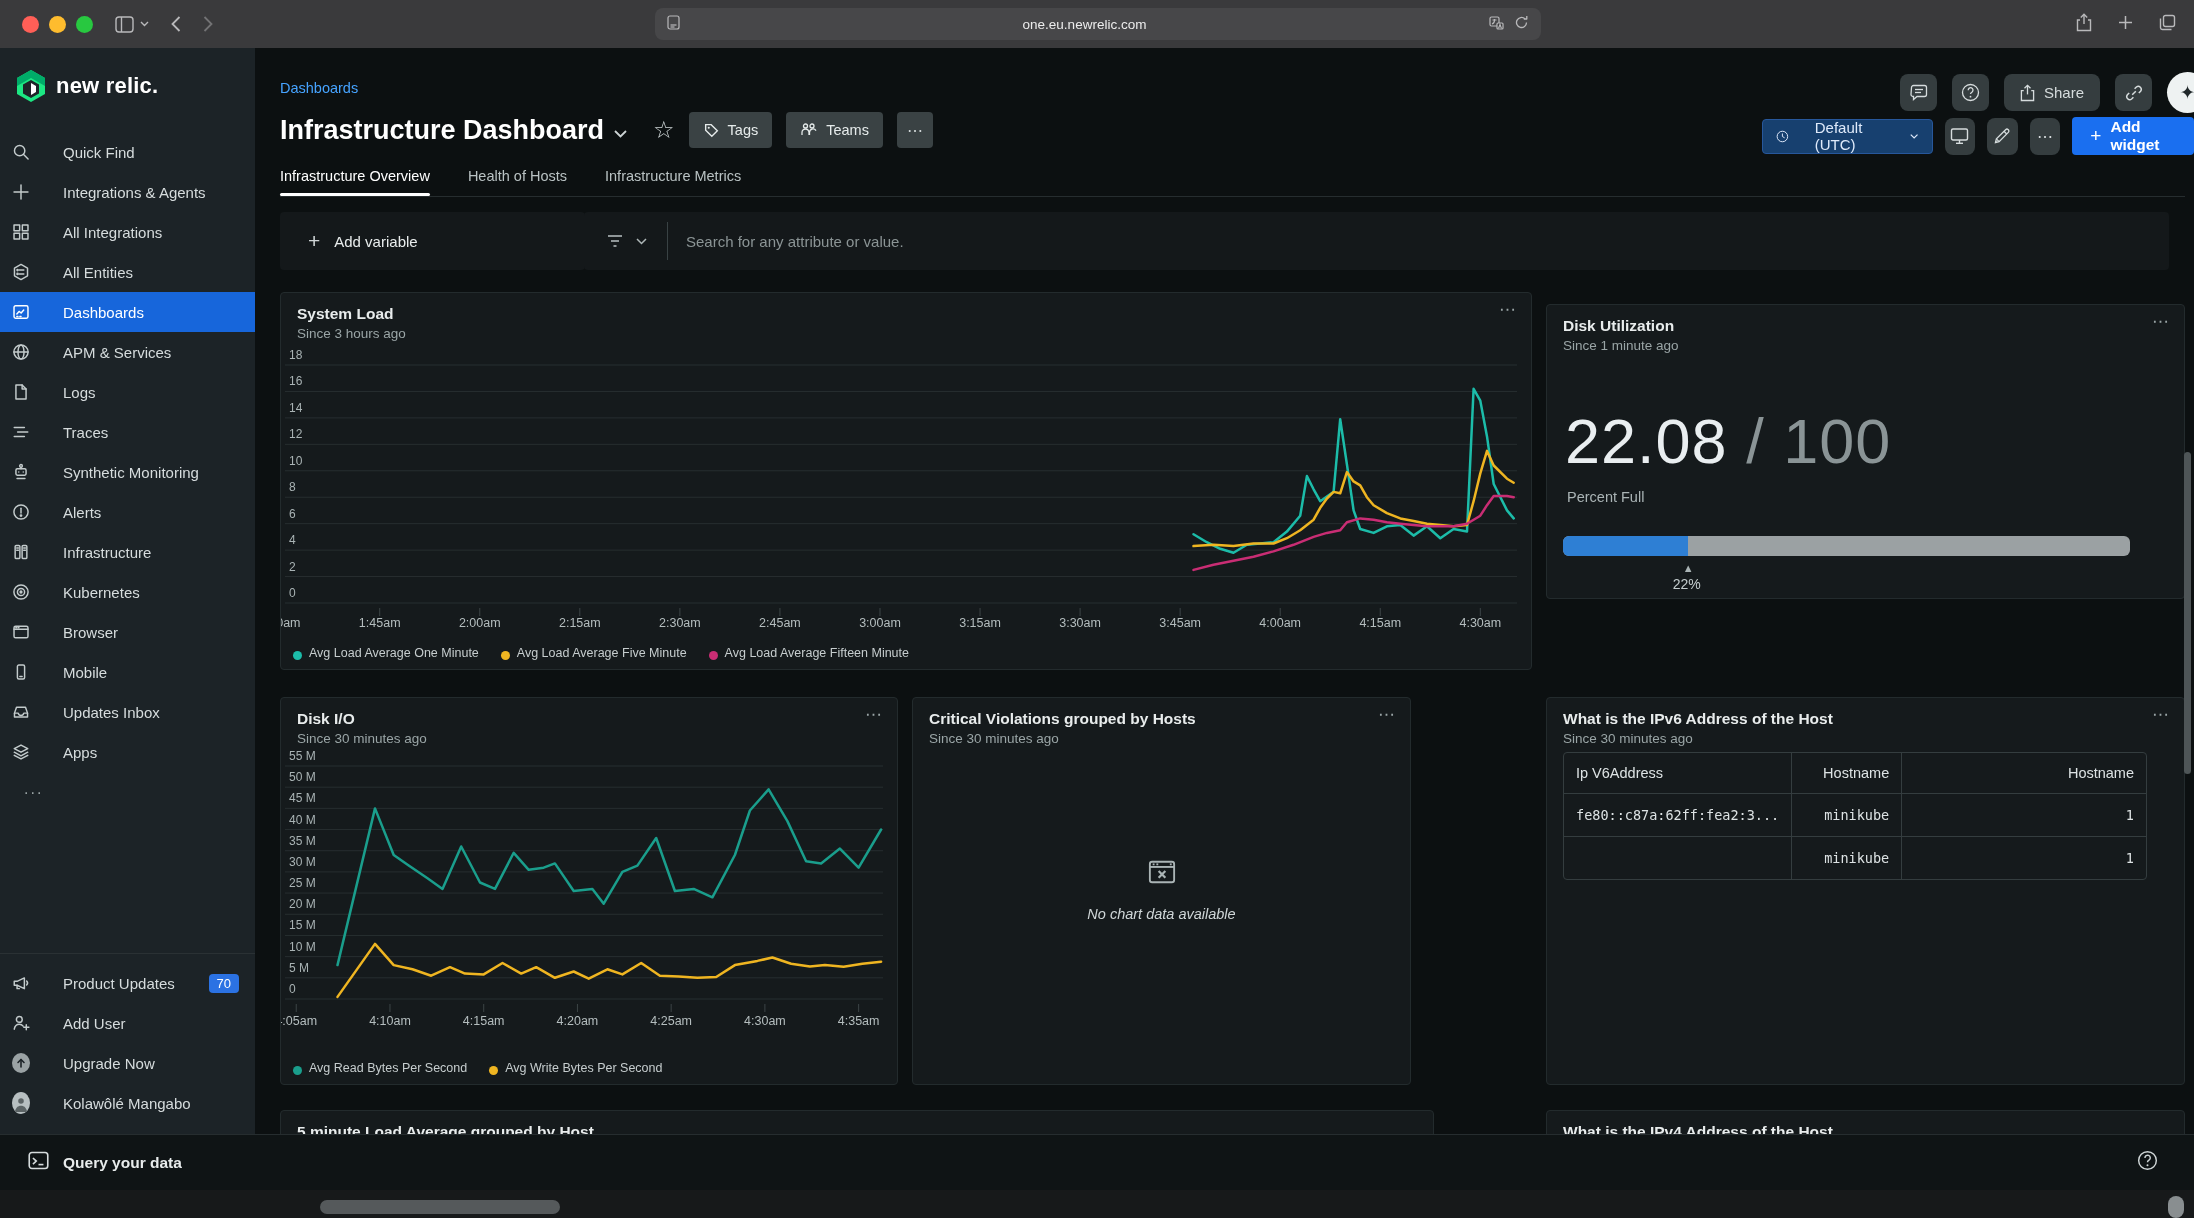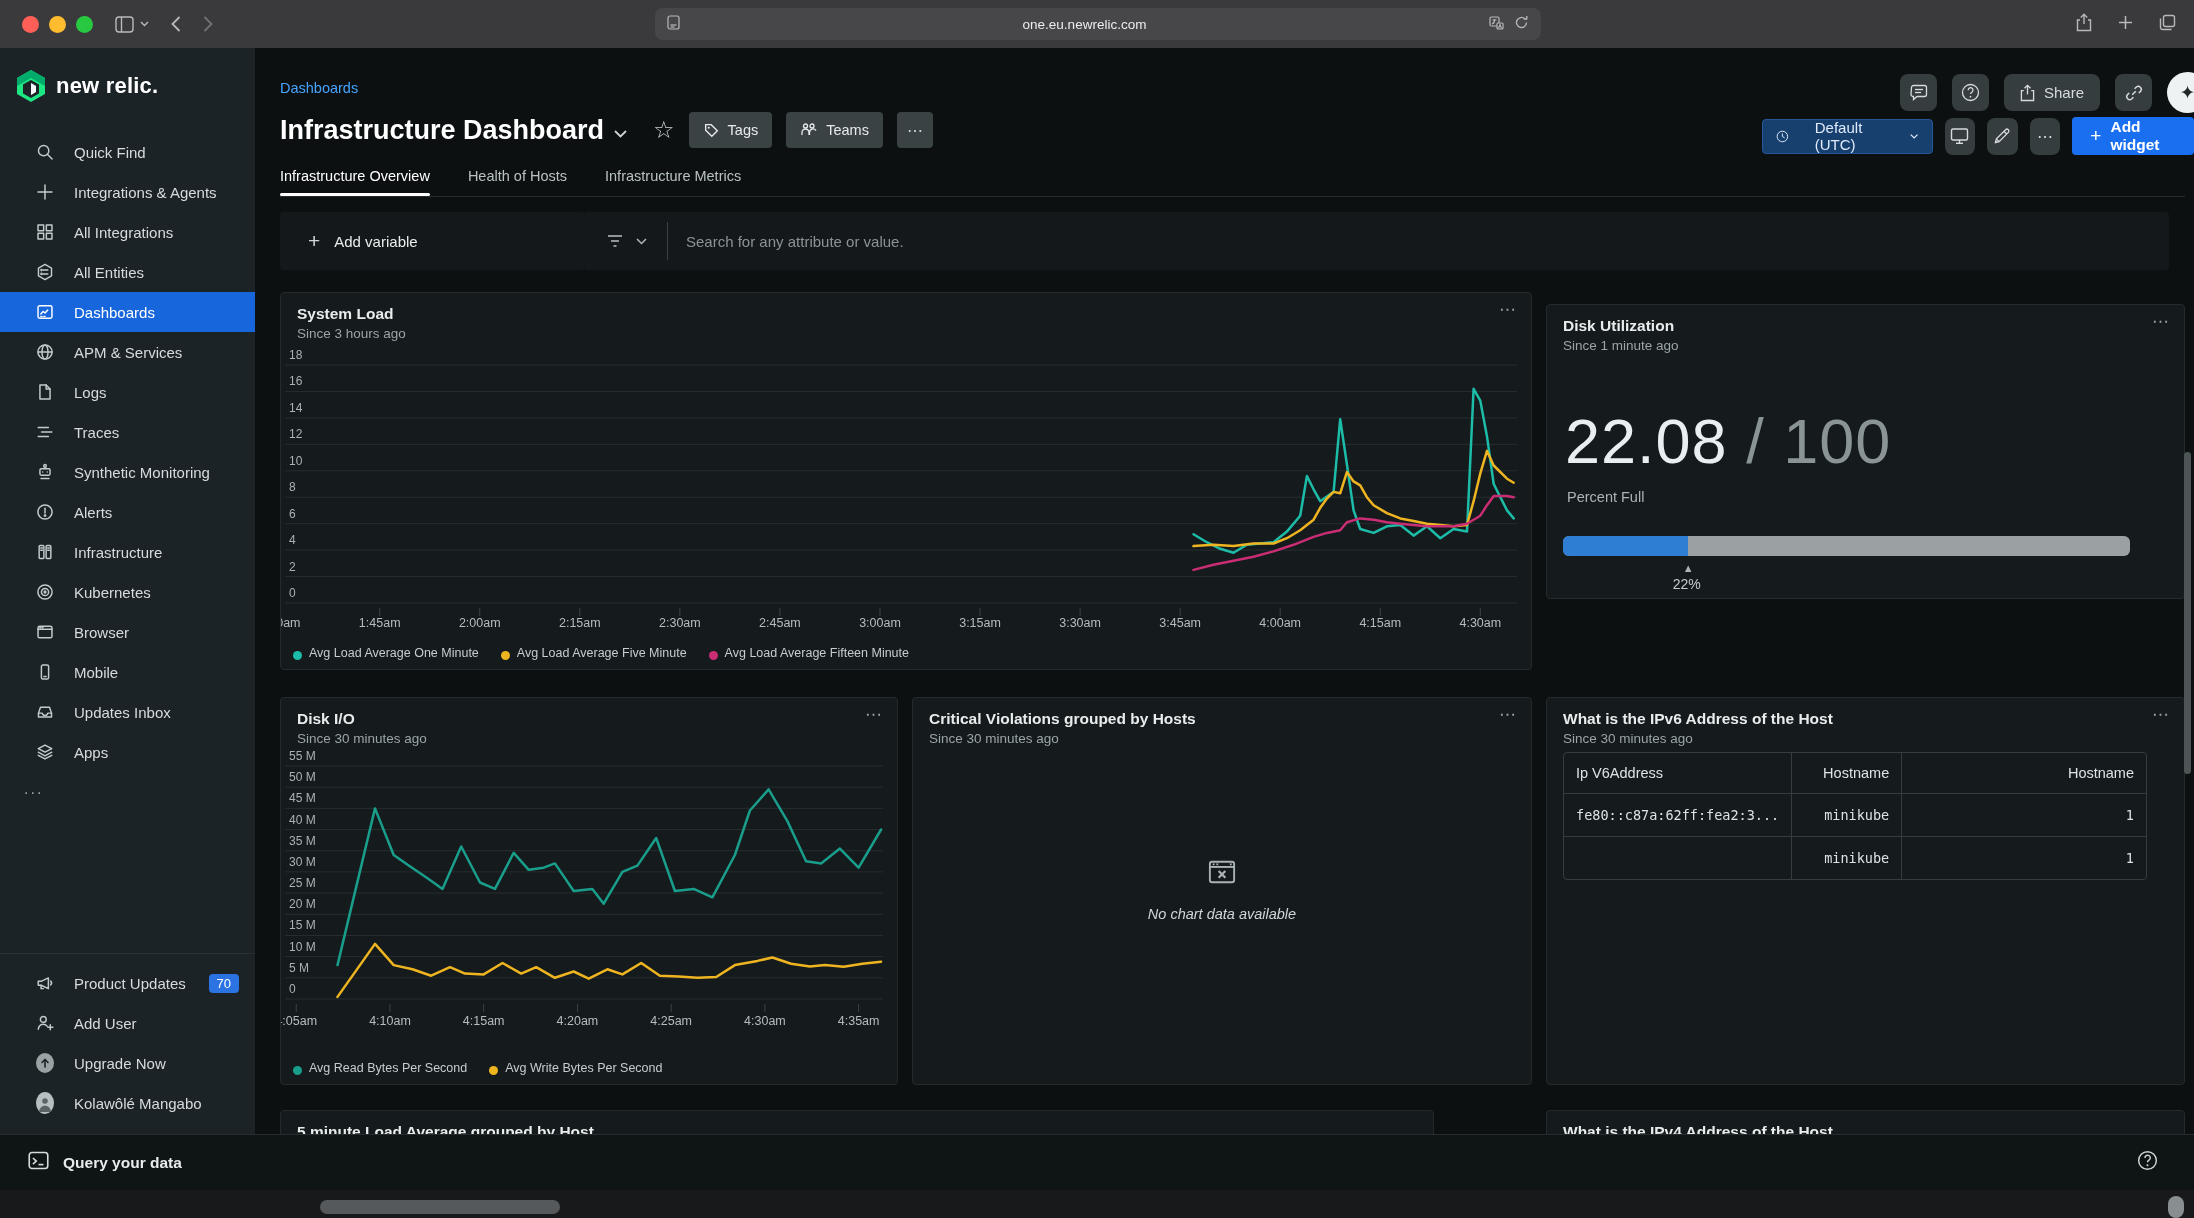--- a/index.html
+++ b/index.html
@@ -19,21 +19,21 @@
   .url-pill .site-ico { margin-left:12px; color:#b9b9bb; }
   .url-text { flex:1; text-align:center; }
   .pill-right { display:flex; align-items:center; gap:10px; margin-right:12px; color:#b9b9bb; }
   .chrome-right { position:absolute; right:18px; top:0; height:48px; display:flex; align-items:center; gap:26px; color:#b9b9bb; }
 
   
   .sidebar { position:absolute; left:0; top:48px; width:255px; height:1086px; background:#1c2327; }
   .brand { position:absolute; left:16px; top:22px; display:flex; align-items:center; gap:10px;
     color:#fff; font-size:22px; font-weight:bold; letter-spacing:.2px; }
   .nav { position:absolute; left:0; top:84px; width:255px; }
-  .nav-item { height:40px; display:flex; align-items:center; gap:20px; padding-left:36px;
+  .nav-item { height:40px; display:flex; align-items:center; gap:33px; padding-left:12px;
     color:#d6dcdd; font-size:15px; cursor:default; white-space:nowrap; }
   .nav-item .ic { width:18px; height:18px; display:flex; align-items:center; justify-content:center; color:#c3cbcc; flex:none; }
   .nav-item.sel { background:#1766db; color:#fff; }
   .nav-item.sel .ic { color:#fff; }
   .nav-more { height:34px; display:flex; align-items:center; padding-left:24px; color:#9aa4a5; font-size:16px; letter-spacing:2px; }
   .side-divider { position:absolute; left:0; top:905px; width:255px; border-top:1px solid #2a3134; }
   .side-foot { position:absolute; left:0; top:915px; width:255px; }
   .badge { margin-left:auto; margin-right:16px; background:#2b72e3; color:#fff; font-size:13px;
     padding:2px 8px; border-radius:4px; }
   .round-ic { width:20px; height:20px; border-radius:50%; background:#9aa2a4; color:#1c2327;
@@ -685,21 +685,21 @@
             <span class="ldot" style="background:#1a9e8c"></span>
             <span>Avg Read Bytes Per Second</span>
           </span>
           <span class="legend-item">
             <span class="ldot" style="background:#efb521"></span>
             <span>Avg Write Bytes Per Second</span>
           </span>
         </div>
     </div>
 
-    <div class="panel" style="left:657px;top:649px;width:620px;height:388px">
+    <div class="panel" style="left:657px;top:649px;width:499px;height:388px">
       <div class="panel-title">Critical Violations grouped by Hosts</div>
       <div class="panel-sub">Since 30 minutes ago</div>
       <div class="panel-menu">⋯</div>
       <div class="empty-wrap">
         <svg width="30" height="28" viewBox="0 0 16 15" fill="none" stroke="#aab4b5" stroke-width="1">
           <rect x="1.5" y="2" width="13" height="11" rx="1.2"></rect>
             <line x1="1.5" y1="4.8" x2="14.5" y2="4.8"></line>
           <line x1="3" y1="3.4" x2="4" y2="3.4"></line>
             <line x1="5" y1="3.4" x2="6" y2="3.4"></line>
             <line x1="12.2" y1="3.4" x2="13.2" y2="3.4"></line>

